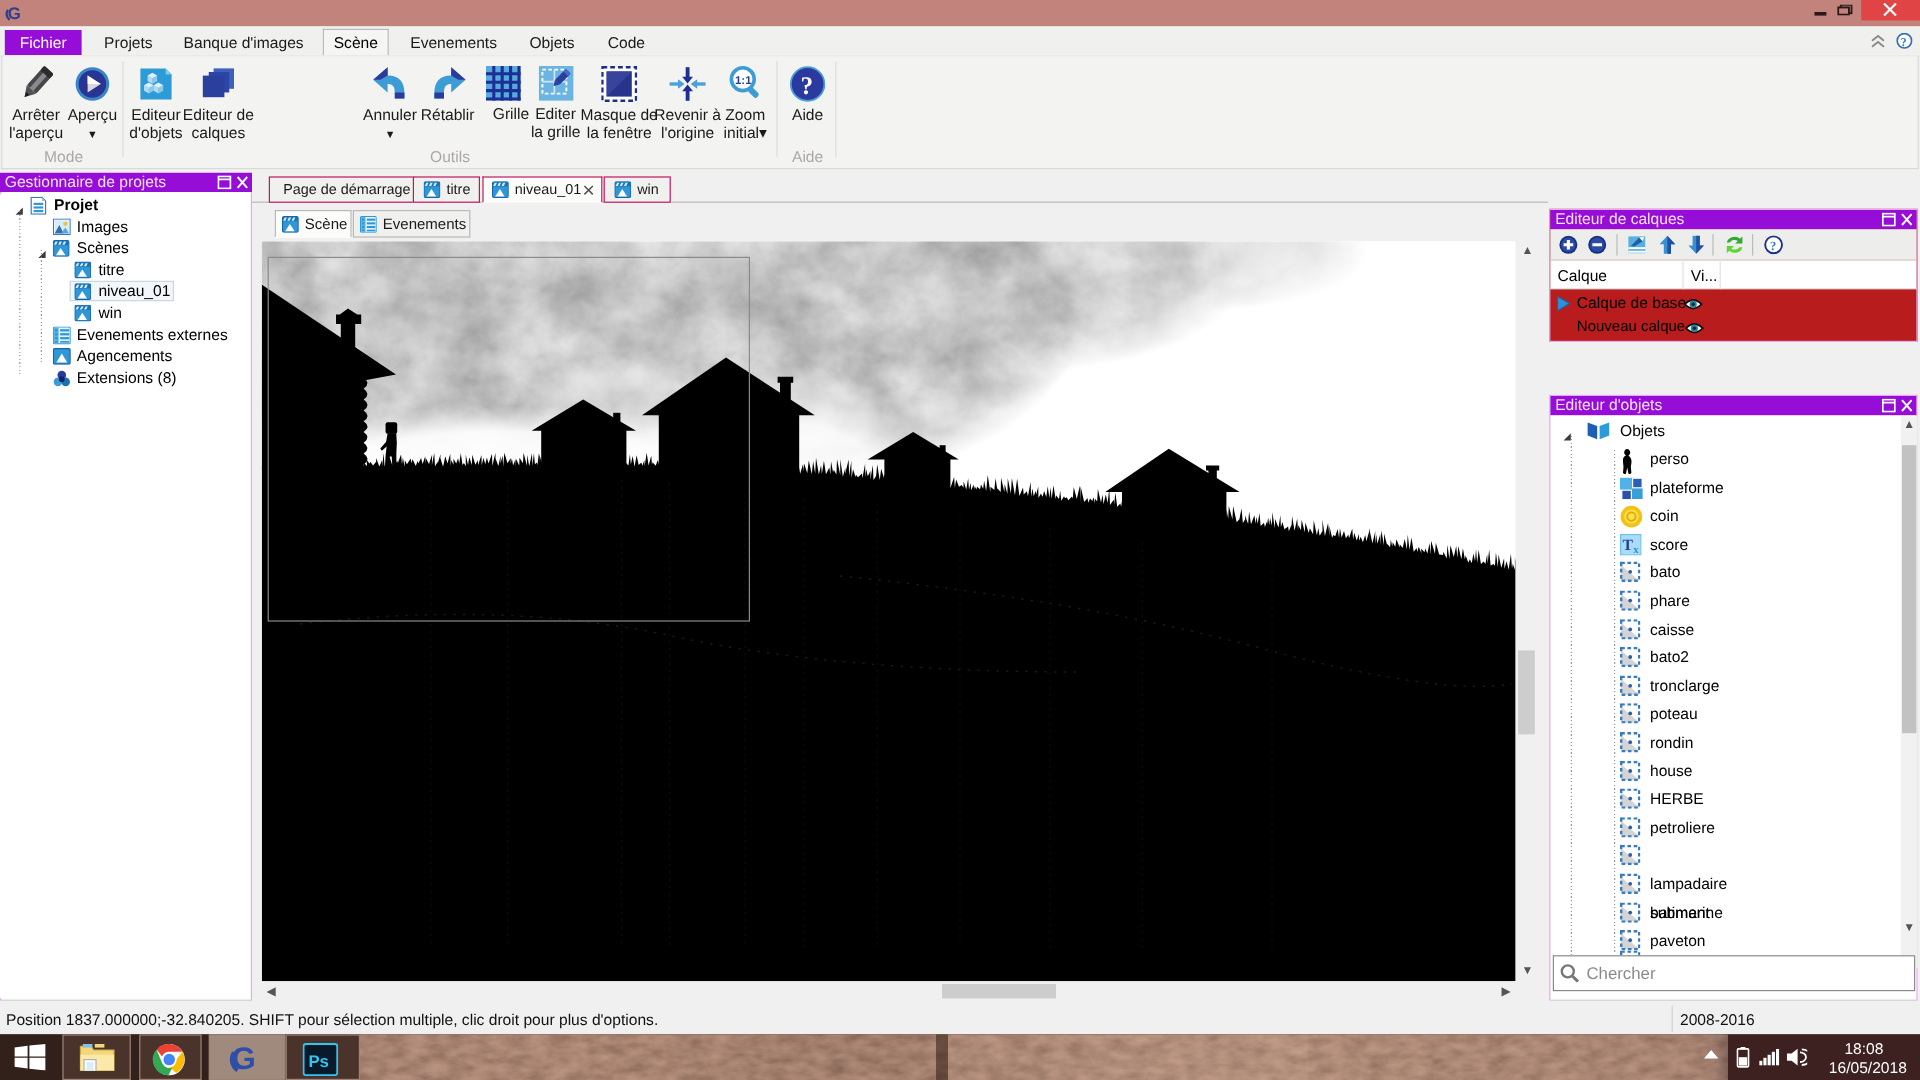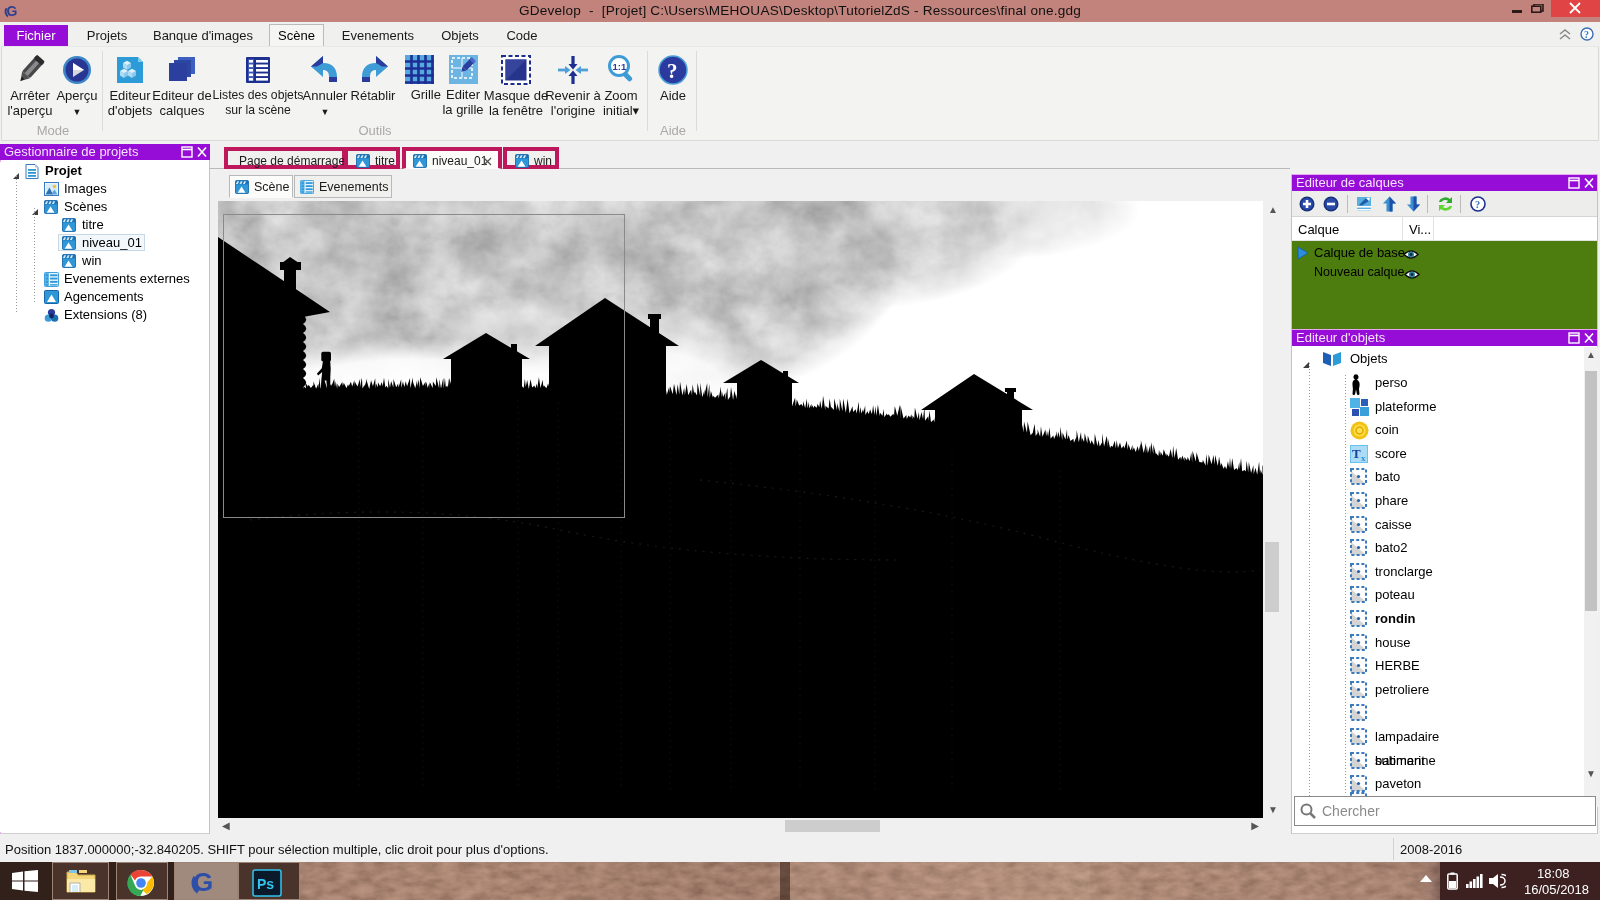--- a/index.html
+++ b/index.html
@@ -23,44 +23,43 @@
 .rsep { position:absolute; top:4px; width:1px; height:80px; background:#dcdcda; }
 .rlabel { position:absolute; top:76px; font-size:13px; color:#aba9a7; text-align:center; }
 
 .ptitle { position:absolute; height:16px; background:#950dd6; color:#f6e3fb; font-size:13px; line-height:16px; padding-left:4px; }
 .pbtns { position:absolute; top:2px; right:3px; }
 #leftpanel { position:absolute; left:0; top:144px; width:210px; height:690px; background:#fff; border:1px solid #e9a7ef; border-bottom:1px solid #cfcfcf; }
 #lefttitle { left:0; top:144px; width:210px; }
 #lefttree { position:absolute; left:0; top:162px; width:208px; height:670px; background:#fff; font-size:13px; }
 
 #maintabs { position:absolute; left:218px; top:147px; height:22px; font-size:13px; }
-.dtab { position:absolute; top:0; height:22px; background:#f0f0ee; border:4px solid #be185d; font-size:12px; color:#1a1a1a; white-space:nowrap; }
+.dtab { position:absolute; top:0; height:22px; background:#f0f0ee; border:1px solid #be185d; font-size:12px; color:#1a1a1a; white-space:nowrap; }
 #tabline { position:absolute; left:210px; top:168px; width:1080px; height:1px; background:#b9b9b9; }
 #subtabs { position:absolute; left:218px; top:175px; height:23px; }
 .stab { position:absolute; top:0; height:23px; background:#f0f0ee; border:1px solid #b9b9b9; font-size:12.5px; color:#1a1a1a; white-space:nowrap; }
 
 #canvasbox { position:absolute; left:218px; top:201px; width:1045px; height:617px; background:#fff; overflow:hidden; }
 #vscroll { position:absolute; left:1263px; top:201px; width:19px; height:617px; background:#f0f0f0; }
 #vthumb { position:absolute; left:2px; top:341px; width:14px; height:70px; background:#cdcdcd; }
 #hscroll { position:absolute; left:218px; top:818px; width:1045px; height:16px; background:#f0f0f0; }
 #hthumb { position:absolute; left:567px; top:2px; width:95px; height:12px; background:#cdcdcd; }
 .sarrow { position:absolute; font-size:10px; color:#555; font-family:"Liberation Sans",sans-serif; }
 
-#layers { position:absolute; left:1291px; top:174px; width:307px; height:172px; background:#4d7c0f; border:1px solid #e9a7ef; }
+#layers { position:absolute; left:1291px; top:174px; width:307px; height:111px; background:#b91c1c; border:1px solid #e9a7ef; }
 #objects { position:absolute; left:1291px; top:329px; width:307px; height:505px; background:#fff; border:1px solid #e9a7ef; border-bottom:1px solid #cfcfcf; }
 
 #statusbar { position:absolute; left:0; top:836px; width:1600px; height:26px; background:#f0f0f0; font-size:13px; color:#111; }
 
 #taskbar { position:absolute; left:0; top:862px; width:1600px; height:38px; background:#3a241e; }
 </style></head>
 <body>
 <div id="root">
 
 <div id="titlebar">
-  <div id="titletext">GDevelop&nbsp;&nbsp;-&nbsp;&nbsp;[Projet] C:\Users\MEHOUAS\Desktop\TutorielZdS - Ressources\final one.gdg</div>
   <svg style="position:absolute;left:3px;top:3px" width="16" height="16" viewBox="0 0 16 16">
         <text x="3.5" y="13" font-size="14" font-weight="bold" fill="#2d3f8f" font-family="Liberation Sans">G</text>
         <path d="M5,13.5 A6 6 0 0 1 3.6,5.2" fill="none" stroke="#2d3f8f" stroke-width="2"></path>
       </svg>
   <div id="btn-min"></div>
   <svg id="btn-rest" viewBox="0 0 13 9">
         <rect x="3" y="0" width="9" height="7" fill="none" stroke="#2a1a18" stroke-width="1.6"></rect>
         <rect x="0.8" y="2.2" width="9" height="6" fill="#c2837d" stroke="#2a1a18" stroke-width="1.6"></rect>
       </svg>
   <div id="btn-close">
@@ -117,36 +116,20 @@
             <path d="M14,16 l0,4.6 4,2.3 0,-4.6 Z" opacity="0.7"></path>
             <path d="M22,16 l0,4.6 -4,2.3 0,-4.6 Z" opacity="0.5"></path>
           </g>
         </svg>Editeur<br>d'objets</div>
 <div class="ritem" style="left:142px;width:76px;"><svg class="ricon" width="32" height="30" viewBox="0 0 32 30">
 <rect x="12" y="2" width="17" height="17" fill="#3d5fc0"></rect>
 <rect x="8" y="5" width="17" height="17" fill="#3d5fc0"></rect>
           <rect x="8" y="5" width="17" height="17" fill="#0c1c6e" opacity="0.35"></rect>
 <rect x="3" y="8" width="18" height="18" fill="#2b3f9e"></rect>
         </svg>Editeur de<br>calques</div>
-<div class="ritem" style="left:196px;width:120px;font-size:12.2px;"><svg class="ricon" width="32" height="30" viewBox="0 0 32 30">
-<rect x="4" y="2" width="24" height="26" rx="1" fill="#1d2f8f"></rect>
-<rect x="6" y="4" width="6" height="22" fill="#3c56b5"></rect>
-<g fill="#fff">
-            <rect x="7" y="5" width="4" height="2.6"></rect>
-            <rect x="7" y="9.5" width="4" height="2.6"></rect>
-            <rect x="7" y="14" width="4" height="2.6"></rect>
-            <rect x="7" y="18.5" width="4" height="2.6"></rect>
-            <rect x="7" y="23" width="4" height="2.6"></rect>
-<rect x="14" y="5" width="12" height="2.6"></rect>
-            <rect x="14" y="9.5" width="12" height="2.6"></rect>
-            <rect x="14" y="14" width="12" height="2.6"></rect>
-            <rect x="14" y="18.5" width="12" height="2.6"></rect>
-            <rect x="14" y="23" width="12" height="2.6"></rect>
-          </g>
-        </svg>Listes des objets<br>sur la scène</div>
 <div class="ritem" style="left:293px;width:60px;"><svg class="ricon" width="33" height="30" viewBox="0 0 33 30">
 <path d="M14,1 L14,8 C24,8 28,14 28,22 L28,27 L20,27 L20,22 C20,17 18,15 14,15 L14,22 L2,11.5 Z" fill="#3d9bd5"></path>
 <path d="M14,1 L14,8 L8,11.5 L2,11.5 Z" fill="#2a3b9d"></path>
 <path d="M28,22 L28,27 L20,27 L20,22 Z" fill="#2a3b9d"></path>
         </svg>Annuler<br><span style="font-size:9px;letter-spacing:0;">▼</span></div>
 <div class="ritem" style="left:341px;width:60px;"><svg class="ricon" width="33" height="30" viewBox="0 0 33 30">
 <path d="M19,1 L19,8 C9,8 5,14 5,22 L5,27 L13,27 L13,22 C13,17 15,15 19,15 L19,22 L31,11.5 Z" fill="#3d9bd5"></path>
 <path d="M19,1 L19,8 L25,11.5 L31,11.5 Z" fill="#2a3b9d"></path>
 <path d="M5,22 L5,27 L13,27 L13,22 Z" fill="#2a3b9d"></path>
         </svg>Rétablir</div>
@@ -624,21 +607,21 @@
           <rect x="1" y="1" width="15" height="15" fill="none" stroke="#3a7abd" stroke-width="2" stroke-dasharray="3 2.2"></rect>
           <circle cx="8.5" cy="8.5" r="1.6" fill="#2a5fa8"></circle>
         </svg></div>
 <div style="position:absolute;left:83px;top:257.4000000000002px;font-size:13px;">poteau</div>
 <div style="position:absolute;left:58px;top:280.0000000000002px;"><svg width="17" height="17" viewBox="0 0 17 17">
           <rect x="1" y="1" width="15" height="15" fill="#fdfdfd"></rect>
           <path d="M1,16 L16,16 L1,3 Z" fill="#d4d4d4"></path>
           <rect x="1" y="1" width="15" height="15" fill="none" stroke="#3a7abd" stroke-width="2" stroke-dasharray="3 2.2"></rect>
           <circle cx="8.5" cy="8.5" r="1.6" fill="#2a5fa8"></circle>
         </svg></div>
-<div style="position:absolute;left:83px;top:281.0000000000002px;font-size:13px;font-weight:bold;">rondin</div>
+<div style="position:absolute;left:83px;top:281.0000000000002px;font-size:13px;">rondin</div>
 <div style="position:absolute;left:58px;top:303.60000000000025px;"><svg width="17" height="17" viewBox="0 0 17 17">
           <rect x="1" y="1" width="15" height="15" fill="#fdfdfd"></rect>
           <path d="M1,16 L16,16 L1,3 Z" fill="#d4d4d4"></path>
           <rect x="1" y="1" width="15" height="15" fill="none" stroke="#3a7abd" stroke-width="2" stroke-dasharray="3 2.2"></rect>
           <circle cx="8.5" cy="8.5" r="1.6" fill="#2a5fa8"></circle>
         </svg></div>
 <div style="position:absolute;left:83px;top:304.60000000000025px;font-size:13px;">house</div>
 <div style="position:absolute;left:58px;top:327.2000000000003px;"><svg width="17" height="17" viewBox="0 0 17 17">
           <rect x="1" y="1" width="15" height="15" fill="#fdfdfd"></rect>
           <path d="M1,16 L16,16 L1,3 Z" fill="#d4d4d4"></path>

